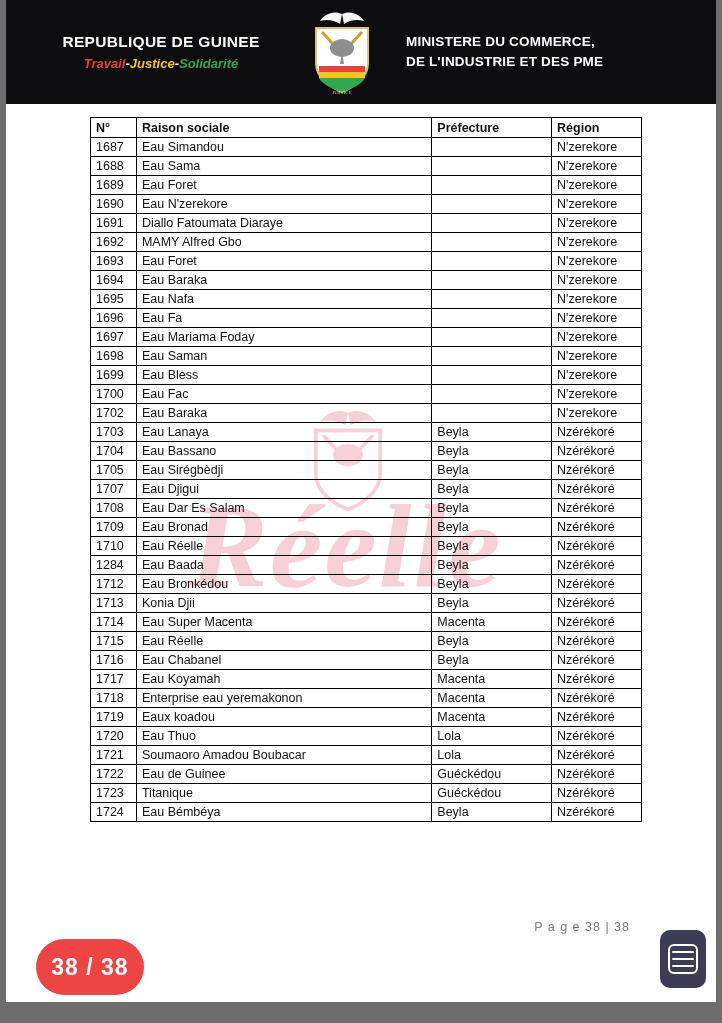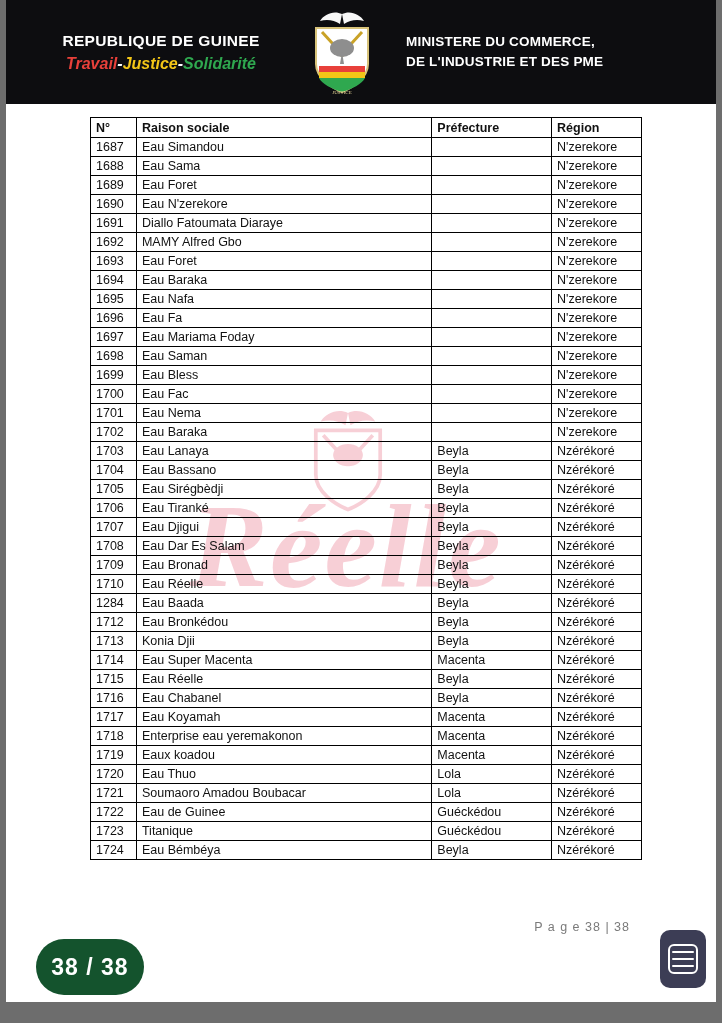--- a/index.html
+++ b/index.html
@@ -39,21 +39,21 @@
     color: #ffffff;
   }
   .hdr-left .l1 {
     font-size: 15.5px;
     font-weight: bold;
     letter-spacing: .3px;
     white-space: nowrap;
   }
   .hdr-left .l2 {
     margin-top: 5px;
-    font-size: 16px;
+    font-size: 13px;
     font-weight: bold;
     font-style: italic;
     white-space: nowrap;
   }
   .w-travail { color: #e8403a; }
   .w-dash { color: #ffffff; }
   .w-justice { color: #f3c617; }
   .w-solid { color: #2fa84f; }
 
   .hdr-emblem {
@@ -137,21 +137,21 @@
   .col-rs  { width: 296px; }
   .col-pr  { width: 120px; }
   .col-rg  { width: 90px; }
 
   
   .page-badge {
     position: absolute;
     left: 36px; top: 939px;
     width: 108px; height: 56px;
     border-radius: 28px;
-    background: #14532d;
+    background: #ef4444;
     color: #ffffff;
     display: flex;
     align-items: center;
     justify-content: center;
     font-size: 23px;
     font-weight: bold;
     letter-spacing: 1px;
     z-index: 20;
   }
   .page-foot {
@@ -335,52 +335,40 @@
               <td class="col-pr"></td>
               <td class="col-rg">N'zerekore</td>
             </tr>
             <tr>
               <td class="col-n">1700</td>
               <td class="col-rs">Eau Fac</td>
               <td class="col-pr"></td>
               <td class="col-rg">N'zerekore</td>
             </tr>
             <tr>
-              <td class="col-n">1701</td>
-              <td class="col-rs">Eau Nema</td>
-              <td class="col-pr"></td>
-              <td class="col-rg">N'zerekore</td>
-            </tr>
-            <tr>
               <td class="col-n">1702</td>
               <td class="col-rs">Eau Baraka</td>
               <td class="col-pr"></td>
               <td class="col-rg">N'zerekore</td>
             </tr>
             <tr>
               <td class="col-n">1703</td>
               <td class="col-rs">Eau Lanaya</td>
               <td class="col-pr">Beyla</td>
               <td class="col-rg">Nzérékoré</td>
             </tr>
             <tr>
               <td class="col-n">1704</td>
               <td class="col-rs">Eau Bassano</td>
               <td class="col-pr">Beyla</td>
               <td class="col-rg">Nzérékoré</td>
             </tr>
             <tr>
               <td class="col-n">1705</td>
               <td class="col-rs">Eau Sirégbèdji</td>
-              <td class="col-pr">Beyla</td>
-              <td class="col-rg">Nzérékoré</td>
-            </tr>
-            <tr>
-              <td class="col-n">1706</td>
-              <td class="col-rs">Eau Tiranké</td>
               <td class="col-pr">Beyla</td>
               <td class="col-rg">Nzérékoré</td>
             </tr>
             <tr>
               <td class="col-n">1707</td>
               <td class="col-rs">Eau Djigui</td>
               <td class="col-pr">Beyla</td>
               <td class="col-rg">Nzérékoré</td>
             </tr>
             <tr>

